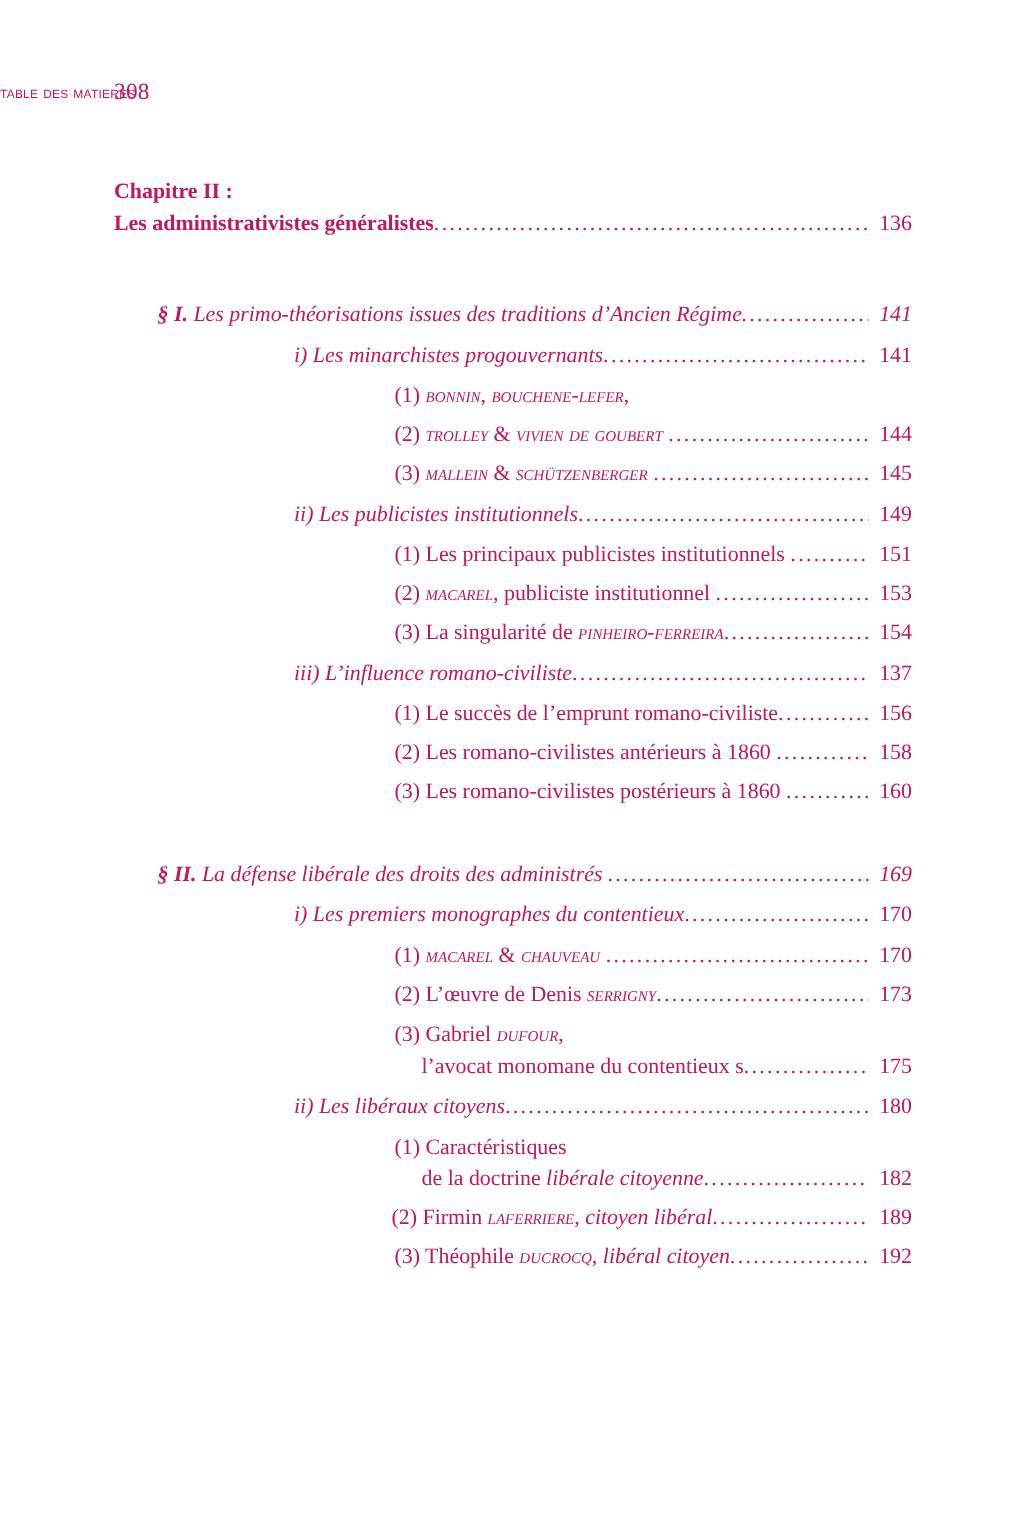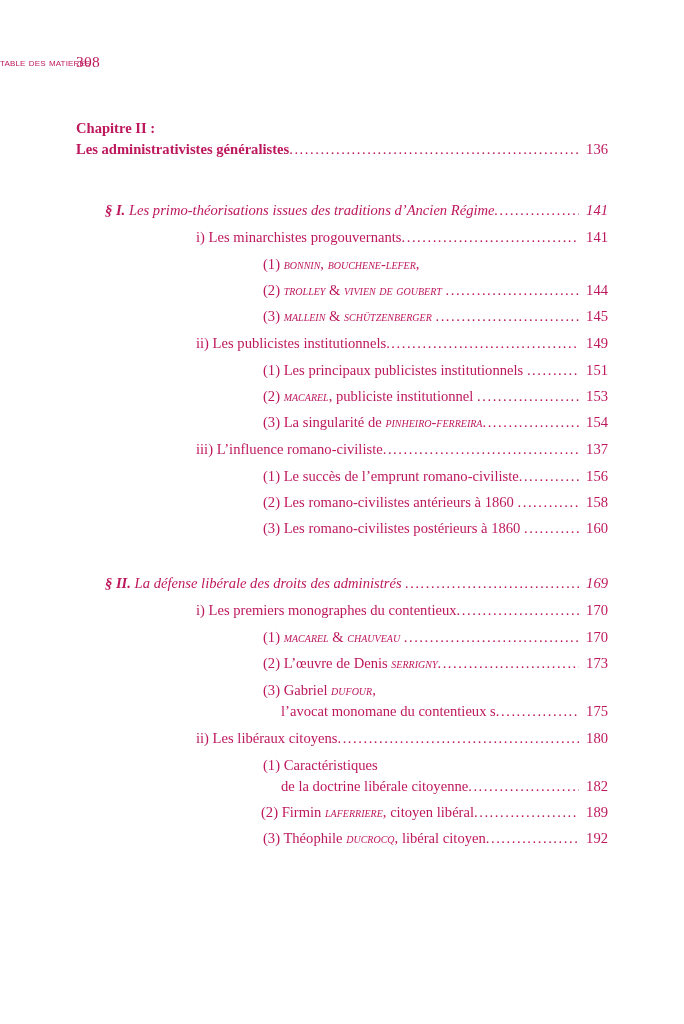--- a/index.html
+++ b/index.html
@@ -94,21 +94,21 @@
 
   
   .lvl-chapter   { margin-left: 76px; }
   .lvl-section   { margin-left: 105px; font-style: italic; }
   .lvl-roman     { margin-left: 196px; }
   .lvl-item      { margin-left: 263px; }
   .lvl-item-tight{ margin-left: 261px; }
   .lvl-item-cont { margin-left: 281px; }
 
   .bold    { font-weight: bold; }
-  .italic  { }
+  .italic  { font-style: italic; }
   .sc {
     font-variant: small-caps;
     text-transform: lowercase;
     font-style: italic;
   }
 
   
   .gap-chapter { height: 40px; }
   .gap-sub     { height: 6px; }
   .gap-big     { height: 34px; }

